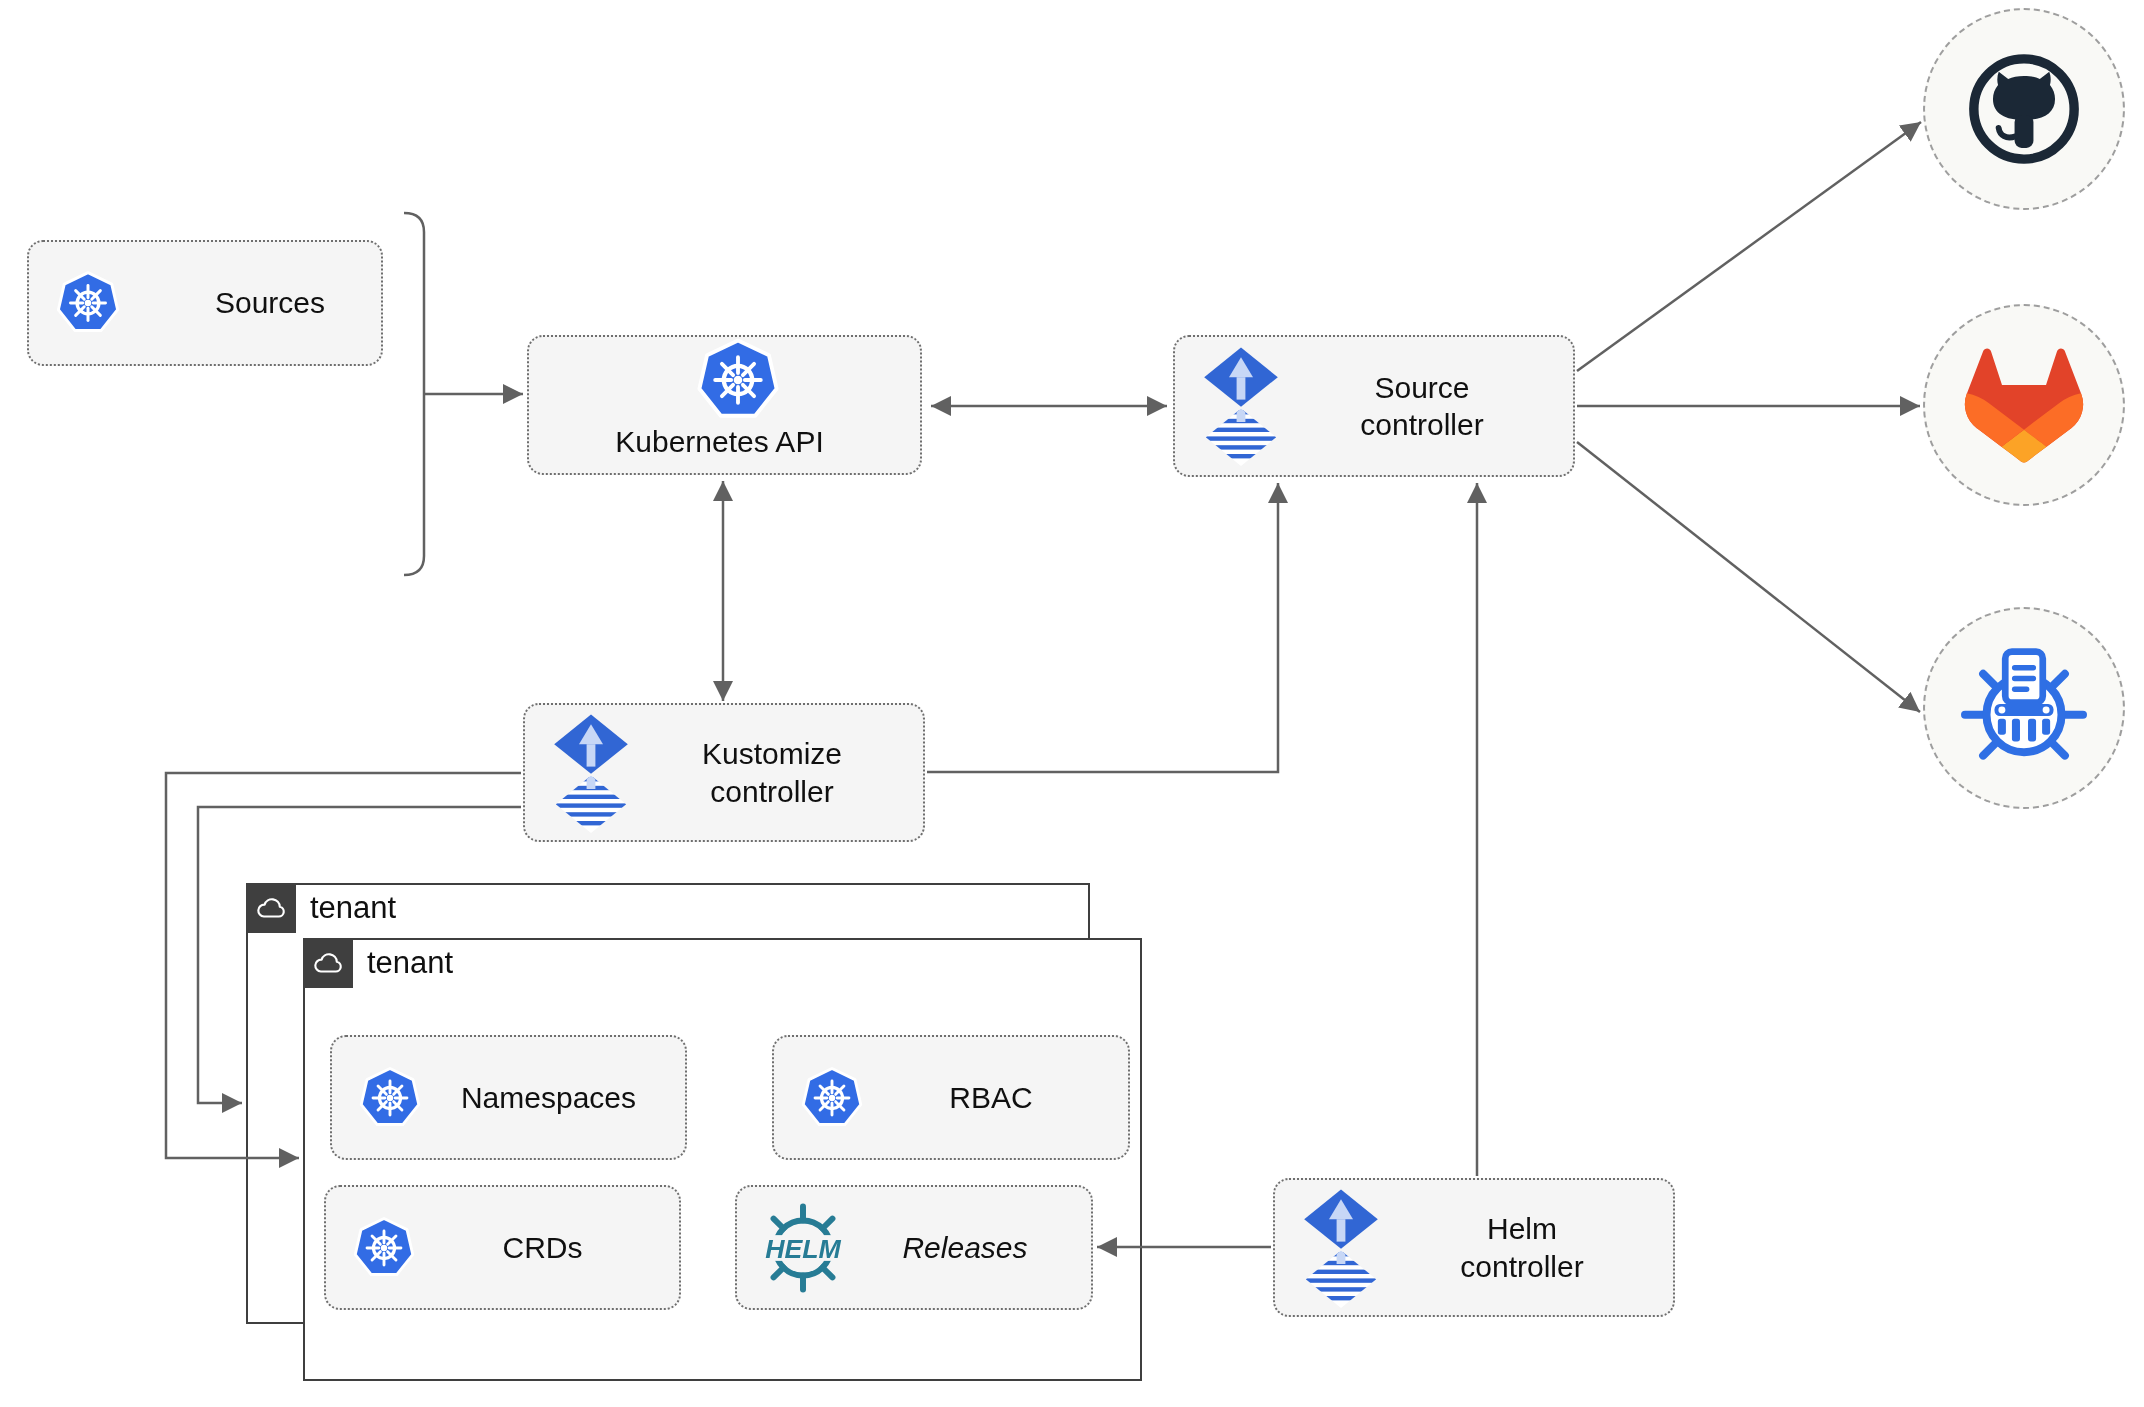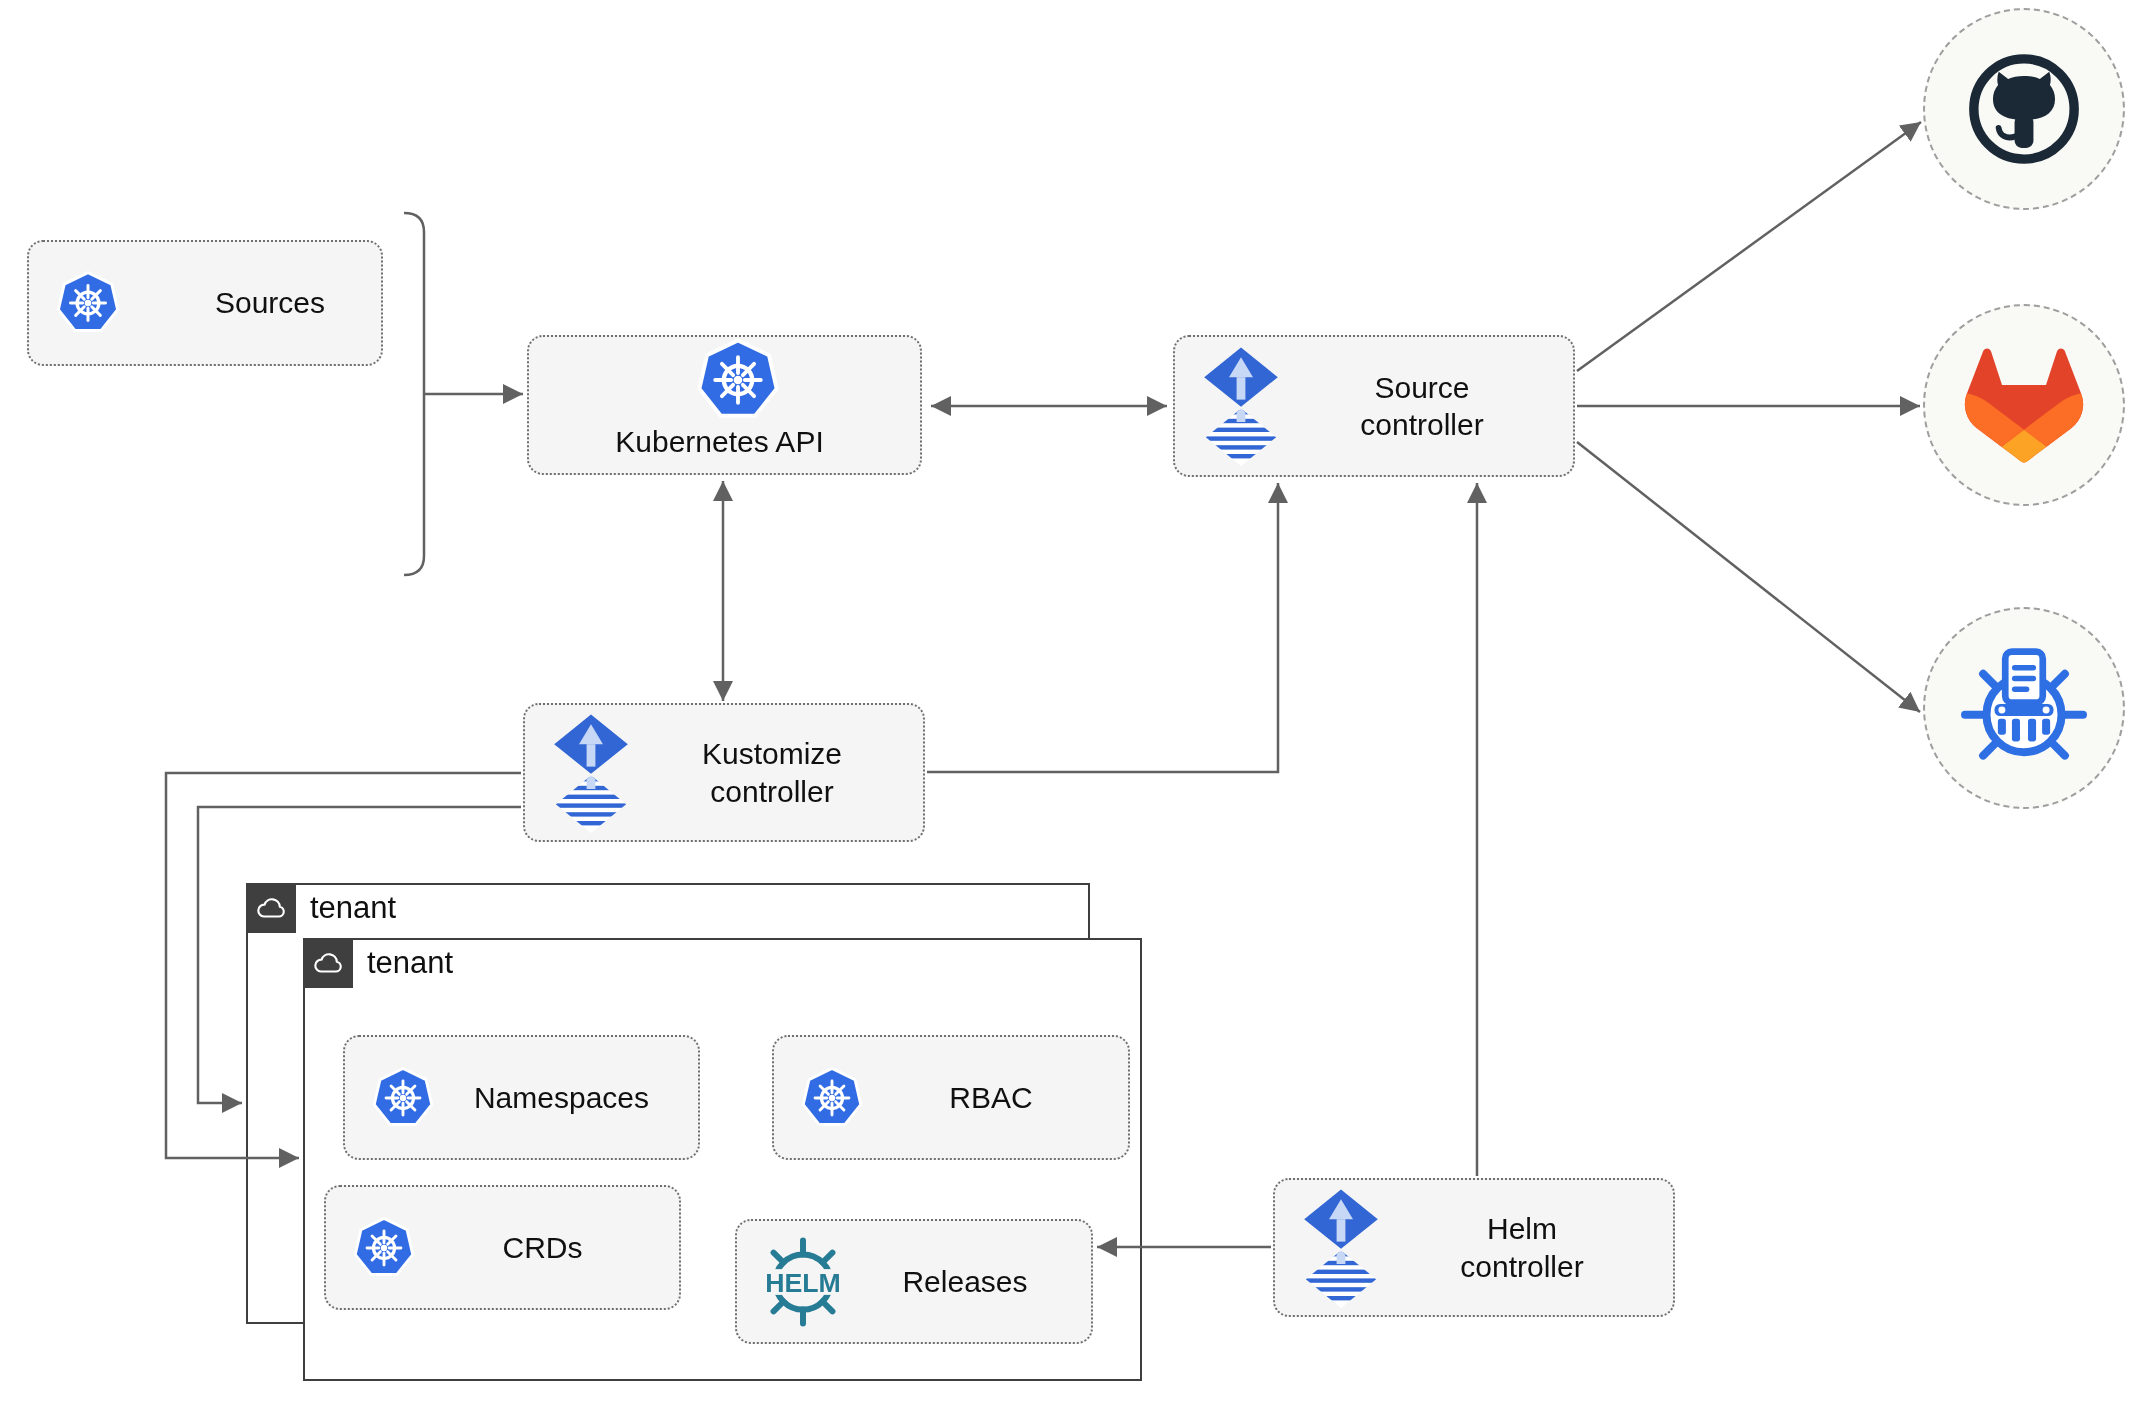--- a/index.html
+++ b/index.html
@@ -162,21 +162,21 @@
 
   <div class="tenant" style="left:303px;top:938px;width:839px;height:443px;">
     <div class="tenant-badge">
       <svg width="34" height="34">
           <use href="#icon-cloud"></use>
         </svg>
     </div>
     <div class="tenant-label">tenant</div>
   </div>
 
-  <div class="node" style="left:343px;top:1035px;width:357px;height:125px;">
+  <div class="node" style="left:330px;top:1035px;width:357px;height:125px;">
     <span class="icon">
       <svg width="64" height="64">
           <use href="#icon-k8s"></use>
         </svg>
       </span>
     <span class="label">Namespaces</span>
   </div>
 
   <div class="node" style="left:772px;top:1035px;width:358px;height:125px;">
     <span class="icon">
@@ -189,21 +189,21 @@
 
   <div class="node" style="left:324px;top:1185px;width:357px;height:125px;align-items:center;">
     <span class="icon">
       <svg width="64" height="64">
           <use href="#icon-k8s"></use>
         </svg>
       </span>
     <span class="label">CRDs</span>
   </div>
 
-  <div class="node" style="left:735px;top:1219px;width:358px;height:125px;">
+  <div class="node" style="left:735px;top:1185px;width:358px;height:125px;font-style:italic;">
     <span class="icon" style="margin-left:20px;">
       <svg width="92" height="92">
           <use href="#icon-helm"></use>
         </svg>
       </span>
     <span class="label">Releases</span>
   </div>
 
   <div class="node" style="left:27px;top:240px;width:356px;height:126px;gap:48px;">
     <span class="icon">

